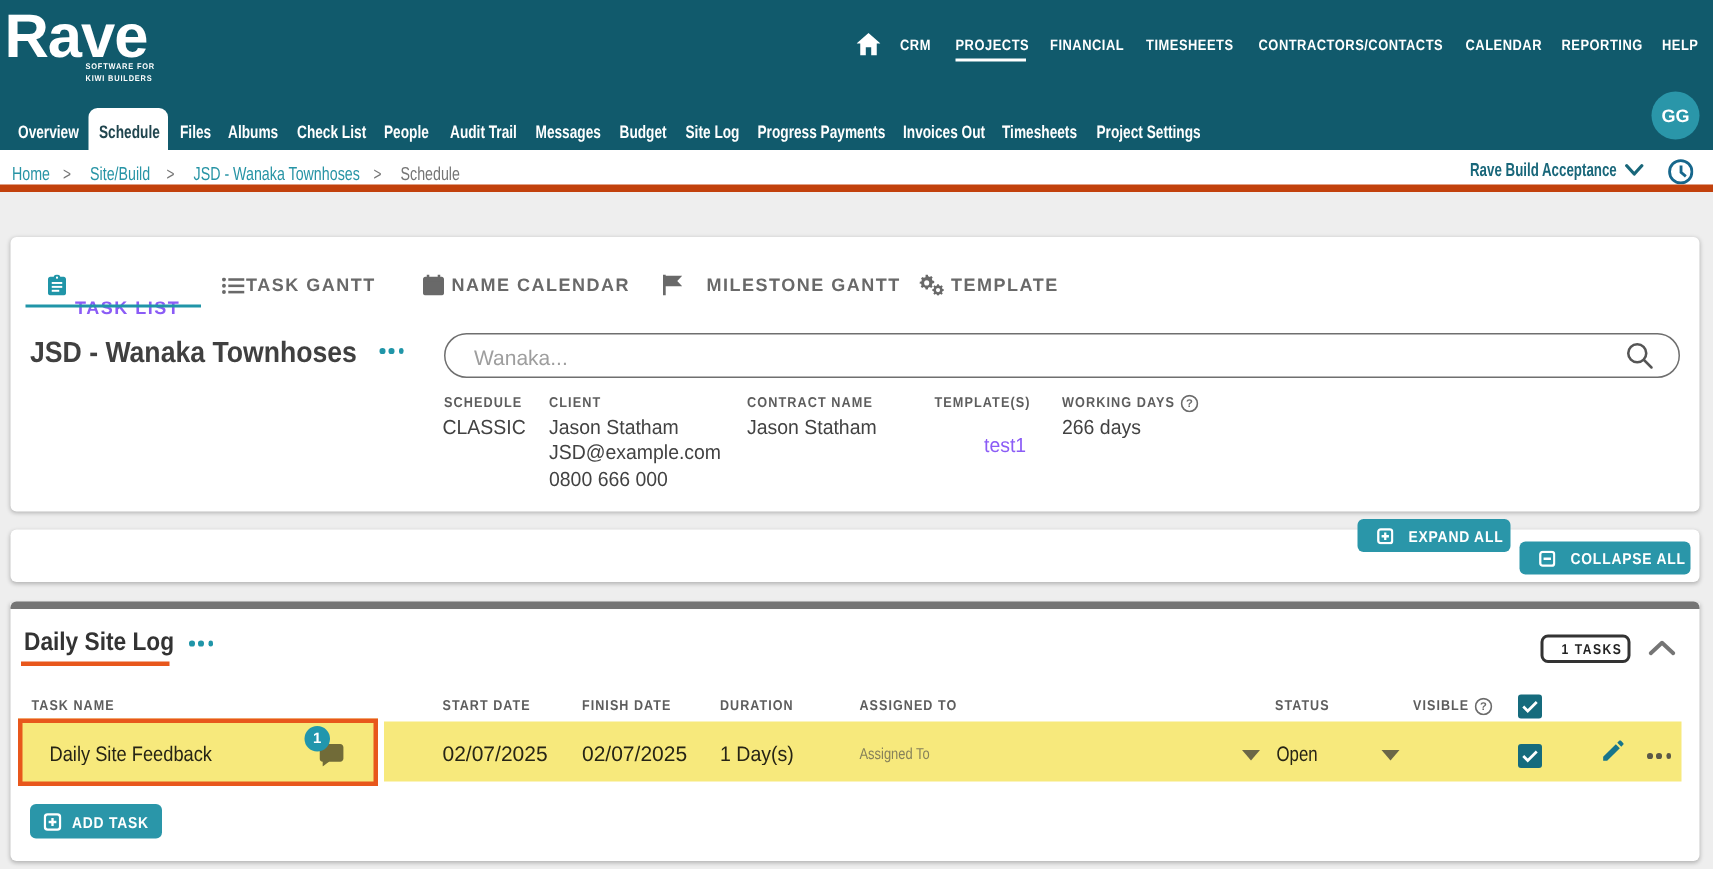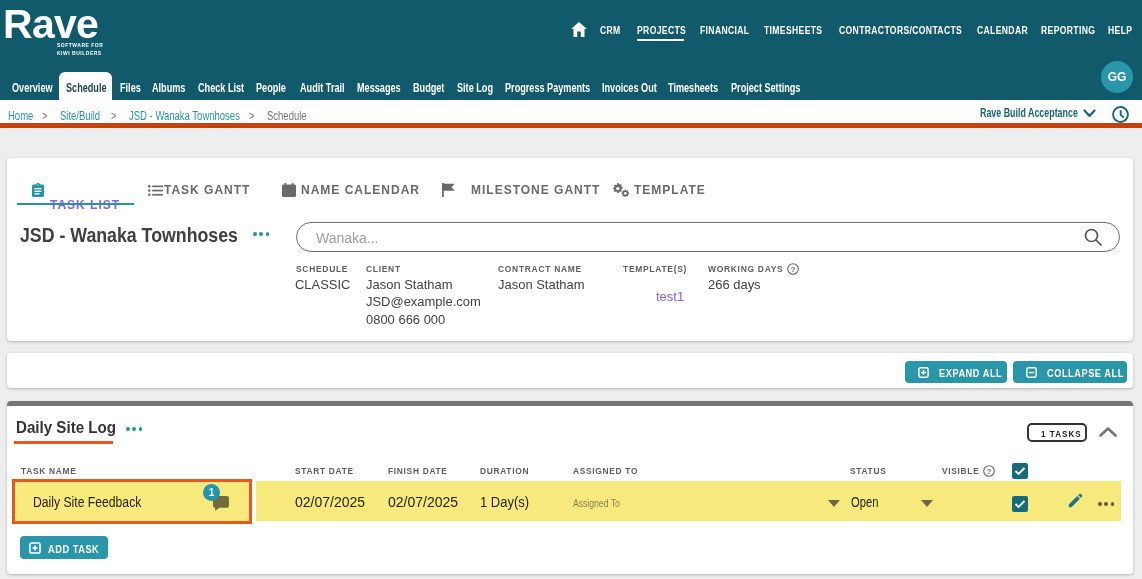--- a/index.html
+++ b/index.html
@@ -165,21 +165,21 @@
   </svg>
 <span class="mval" style="left:295px; top:277px;">CLASSIC</span>
 <span class="mval" style="left:366px; top:277px;">Jason Statham</span>
 <span class="mval" style="left:366px; top:294px;">JSD@example.com</span>
 <span class="mval" style="left:366px; top:312px;">0800 666 000</span>
 <span class="mval" style="left:498px; top:277px;">Jason Statham</span>
 <span class="mval" style="left:656px; top:277px; color:#8b5cf6;margin-top:12px;">test1</span>
 <span class="mval" style="left:708px; top:277px;">266 days</span>
 
 <div id="band" class="card"></div>
-<div class="tbtn" style="left:905px; top:361px; width:102px; height:22px;">
+<div class="tbtn" style="left:905px; top:346px; width:102px; height:22px;">
   <svg class="abs" style="left:13px; top:5.5px;" width="11" height="11" viewBox="0 0 13 13">
       <rect x="1" y="1" width="11" height="11" rx="2" fill="none" stroke="#fff" stroke-width="1.8"></rect>
       <path d="M6.5 3.6 V9.4 M3.6 6.5 H9.4" stroke="#fff" stroke-width="1.8"></path>
     </svg>
   <span class="txt" style="left:34px; top:6px;">EXPAND ALL</span>
 </div>
 <div class="tbtn" style="left:1013px; top:361px; width:114px; height:22px;">
   <svg class="abs" style="left:13px; top:5.5px;" width="11" height="11" viewBox="0 0 13 13">
       <rect x="1" y="1" width="11" height="11" rx="2" fill="none" stroke="#fff" stroke-width="1.8"></rect>
       <path d="M3.6 6.5 H9.4" stroke="#fff" stroke-width="1.8"></path>

